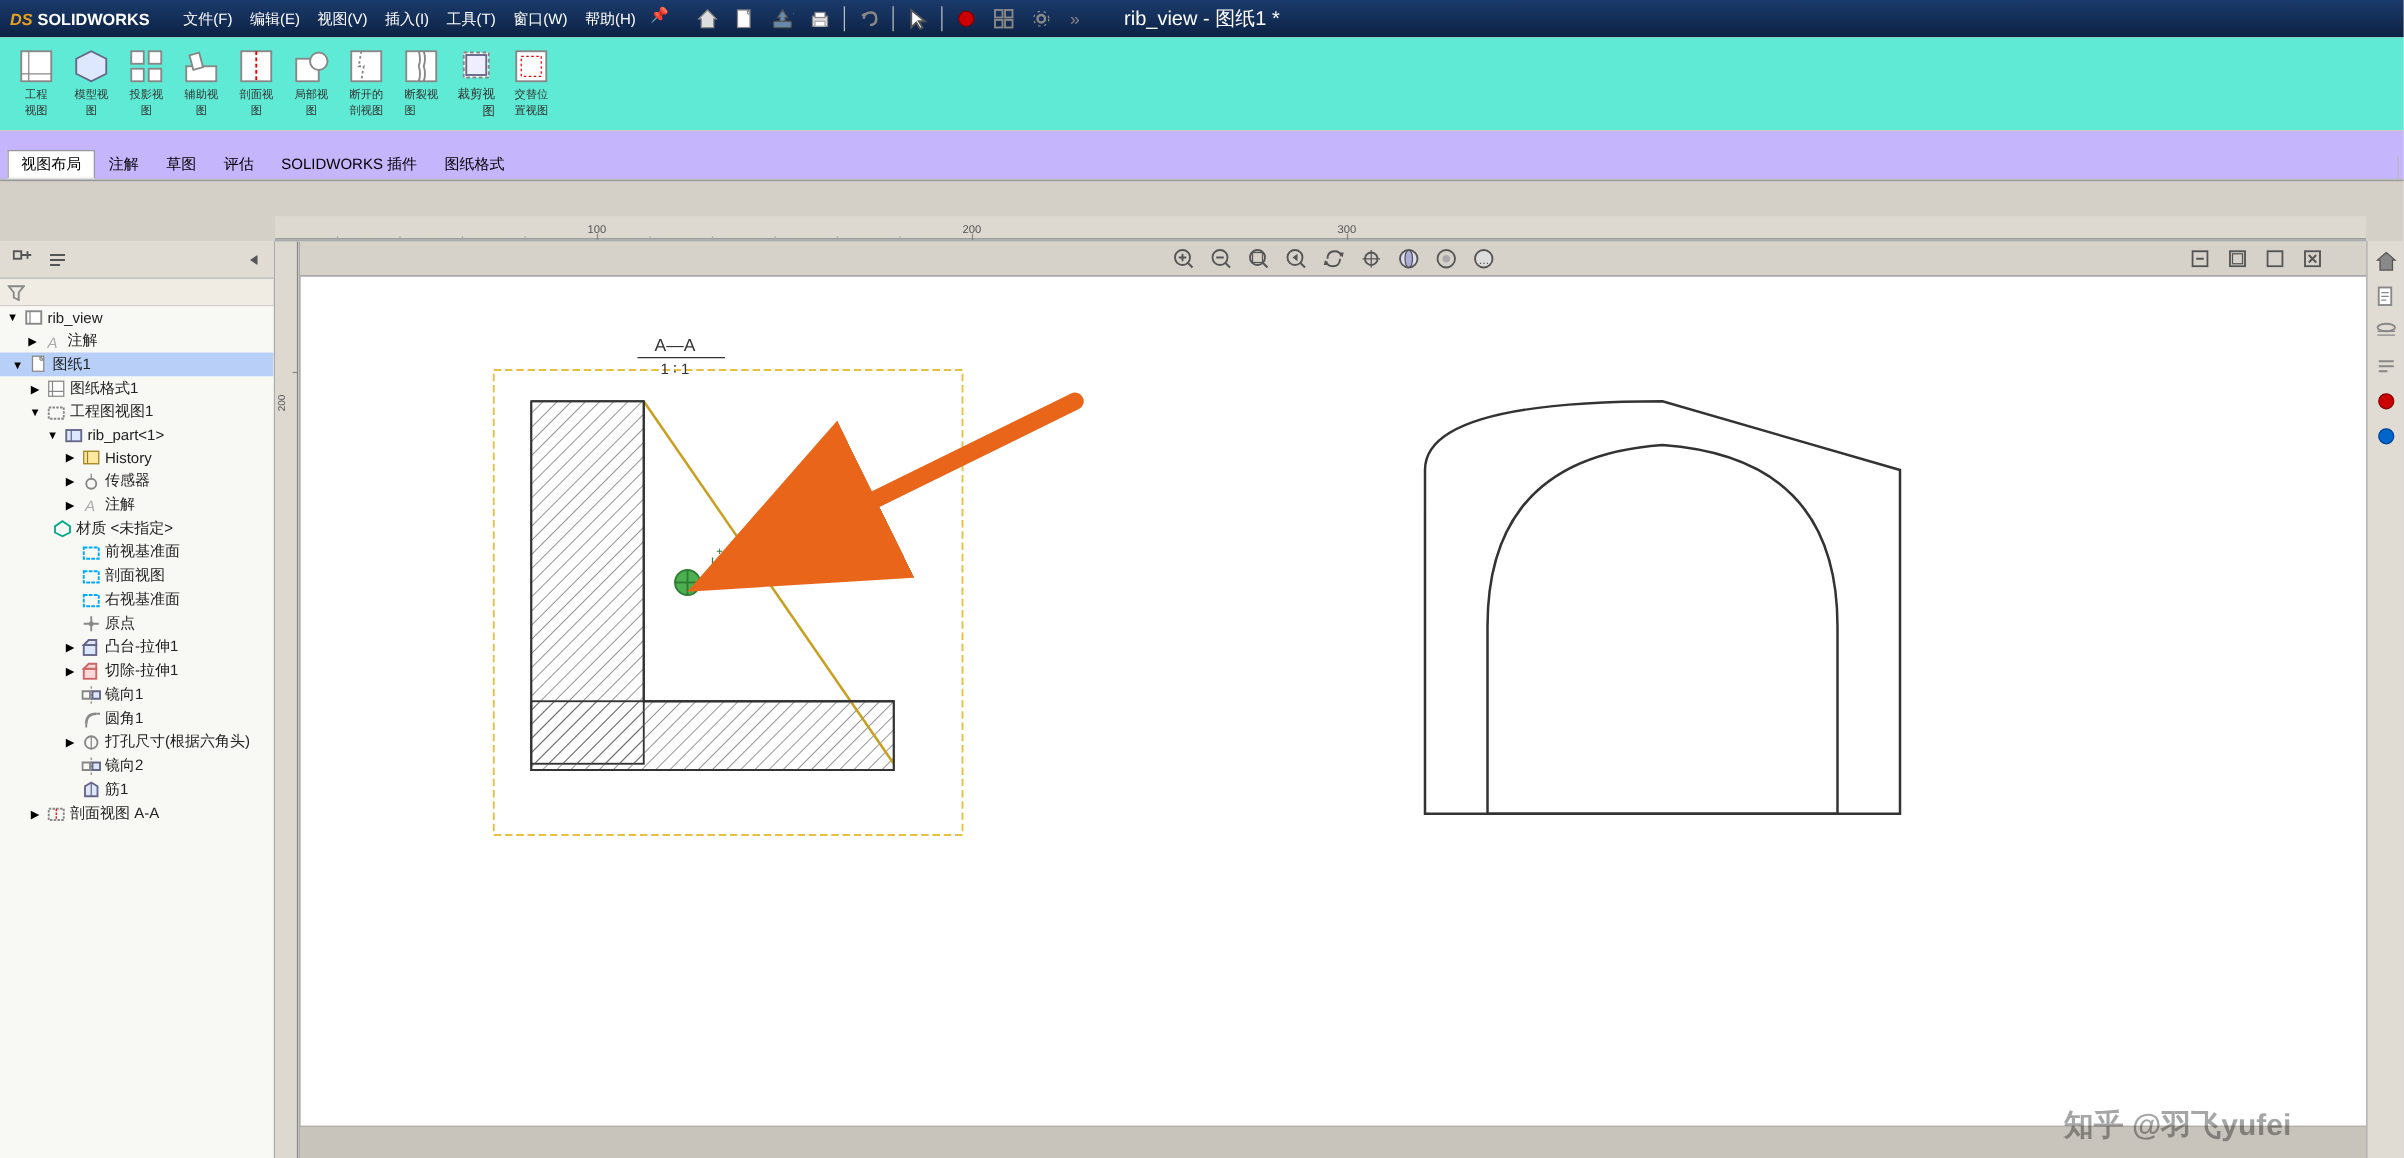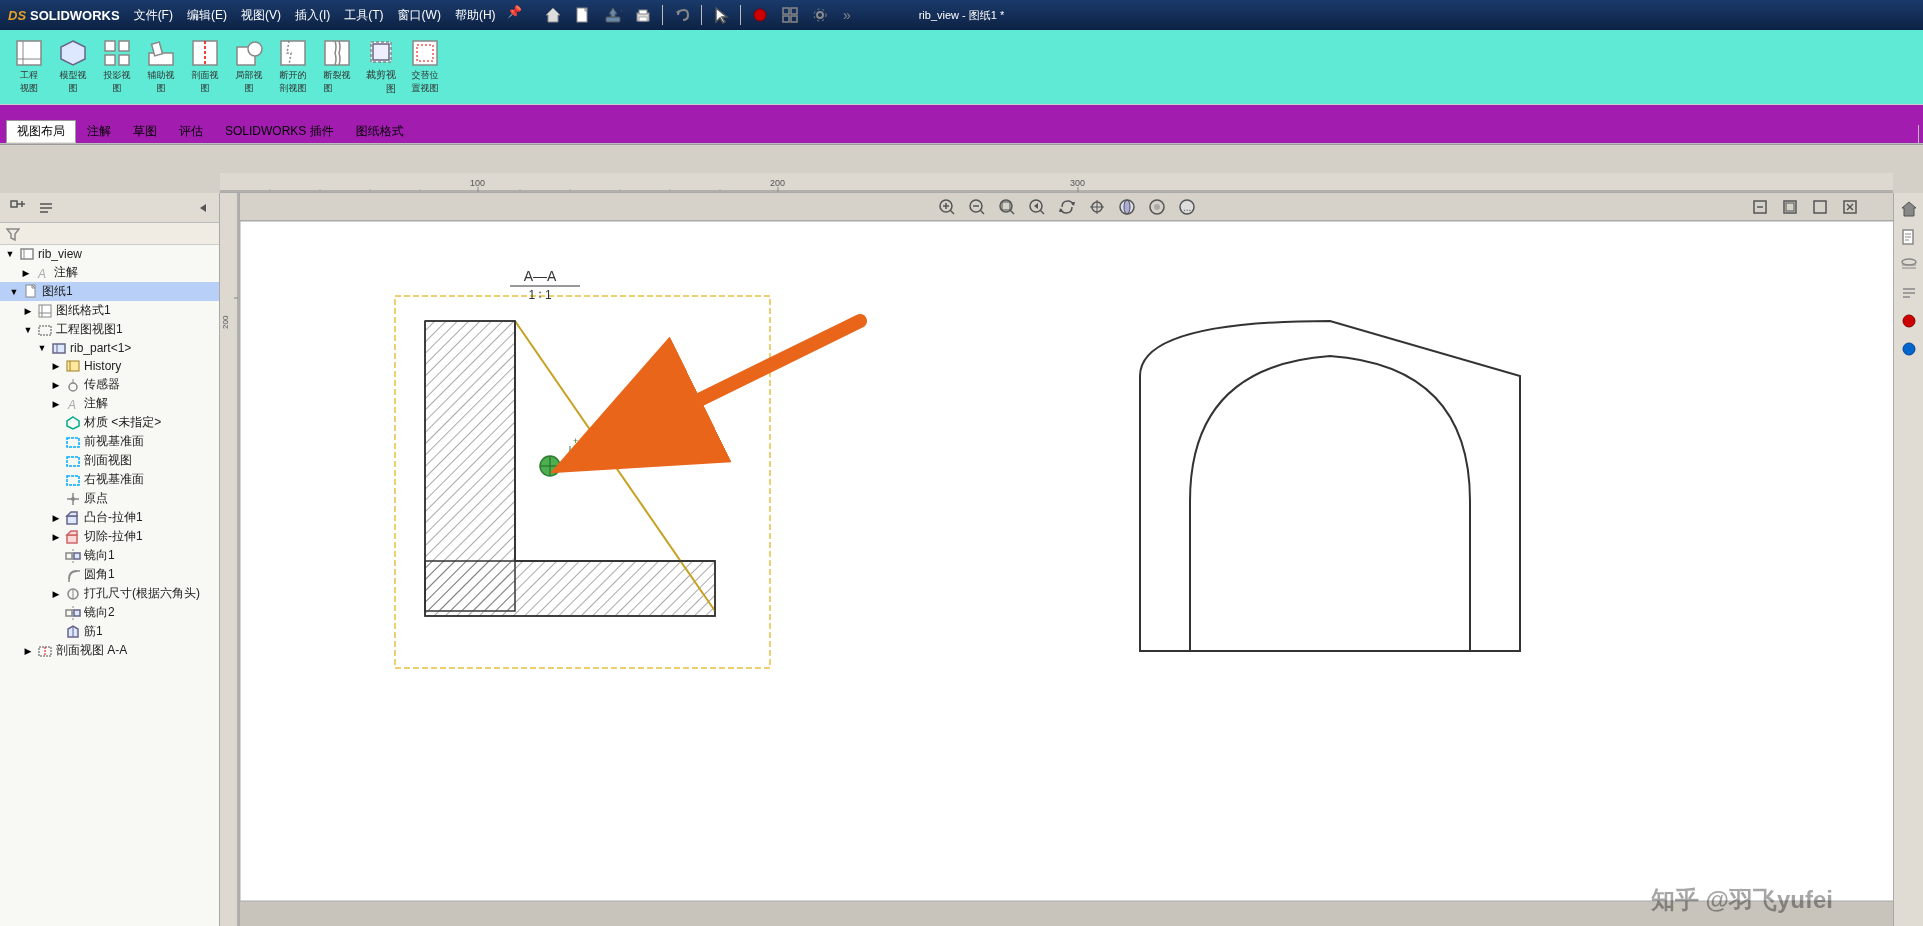--- a/index.html
+++ b/index.html
@@ -6,23 +6,23 @@
     body { width: 1923px; height: 926px; background: #d4d0c8; font-family: 'Microsoft YaHei', Arial, sans-serif; font-size: 12px; overflow: hidden; }
 
     
     #titlebar {
       width: 100%; height: 30px; background: linear-gradient(to bottom, #1a3a6b, #0d2244);
       display: flex; align-items: center; justify-content: space-between;
       padding: 0 8px; color: white;
     }
     #titlebar-left { display: flex; align-items: center; gap: 8px; }
     #titlebar-logo { color: #e8a020; font-weight: bold; font-size: 13px; display: flex; align-items: center; gap: 4px; }
-    #titlebar-menu { display: flex; gap: 2px; }
+    #titlebar-menu { display: flex; gap: 2px; margin-left: 13px; }
     .menu-item { color: white; font-size: 12px; padding: 2px 6px; cursor: pointer; }
-    #titlebar-title { color: white; font-size: 11px; position: absolute; left: 50%; transform: translateX(-50%); }
+    #titlebar-title { color: white; font-size: 16px; position: absolute; left: 50%; transform: translateX(-50%); }
     #titlebar-actions { display: flex; align-items: center; gap: 4px; }
     .title-btn { color: white; font-size: 14px; cursor: pointer; padding: 2px 6px; }
     .toolbar-icon-btn { width: 28px; height: 26px; display: flex; flex-direction: column; align-items: center; justify-content: center; cursor: pointer; border: 1px solid transparent; font-size: 10px; gap: 1px; }
     .toolbar-separator { width: 1px; height: 20px; background: #bbb; margin: 0 3px; }
     .tb-icon { width: 42px; height: 36px; display: flex; flex-direction: column; align-items: center; justify-content: center; cursor: pointer; font-size: 9px; gap: 2px; color: #333; }
 
     
     #secondary-toolbar {
       width: 100%; height: 28px; background: #e8e4dc;
       border-bottom: 1px solid #bbb;
@@ -244,21 +244,21 @@
       <div style="width:30px; height:30px; display:flex; align-items:center; justify-content:center;">
         <svg width="28" height="28" viewBox="0 0 28 28">
             <rect x="2" y="2" width="24" height="24" fill="white" stroke="#888" stroke-width="1.5"></rect>
             <rect x="6" y="6" width="16" height="16" fill="none" stroke="#e00" stroke-width="1" stroke-dasharray="2,2"></rect>
           </svg>
       </div>
       <span style="font-size:9px; color:#333; text-align:center;">交替位<br>置视图</span>
     </div>
   </div>
 
-  <div id="secondary-toolbar" style="height:43px; background:#a21caf; border-top:1px solid #ccc; border-bottom:1px solid #bbb; display:flex; align-items:flex-end; padding:0 0 0 6px; gap:0;">
+  <div id="secondary-toolbar" style="height:43px; background:#c4b5fd; border-top:1px solid #ccc; border-bottom:1px solid #bbb; display:flex; align-items:flex-end; padding:0 0 0 6px; gap:0;">
     <div class="sec-tab active">视图布局</div>
     <div class="sec-tab">注解</div>
     <div class="sec-tab">草图</div>
     <div class="sec-tab">评估</div>
     <div class="sec-tab">SOLIDWORKS 插件</div>
     <div class="sec-tab">图纸格式</div>
     <div style="flex:1;"></div>
     <div class="sec-separator"></div>
   </div>
 </div>
@@ -397,21 +397,21 @@
       </div>
 
       <div class="tree-item" style="padding-left:50px;">
         <span class="tree-toggle">▶</span>
         <svg width="16" height="16" viewBox="0 0 16 16">
             <text x="3" y="13" font-size="12" fill="#aaa" font-style="italic">A</text>
           </svg>
         <span class="tree-label">注解</span>
       </div>
 
-      <div class="tree-item" style="padding-left:50px;">
+      <div class="tree-item" style="padding-left:27px;">
         <span style="width:12px;"></span>
         <svg width="16" height="16" viewBox="0 0 16 16">
             <polygon points="8,2 14,6 14,11 8,14 2,11 2,6" fill="none" stroke="#0a8" stroke-width="1.5"></polygon>
           </svg>
         <span class="tree-label">材质 &lt;未指定&gt;</span>
       </div>
 
       <div class="tree-item" style="padding-left:50px;">
         <span style="width:12px;"></span>
         <svg width="16" height="16" viewBox="0 0 16 16">

